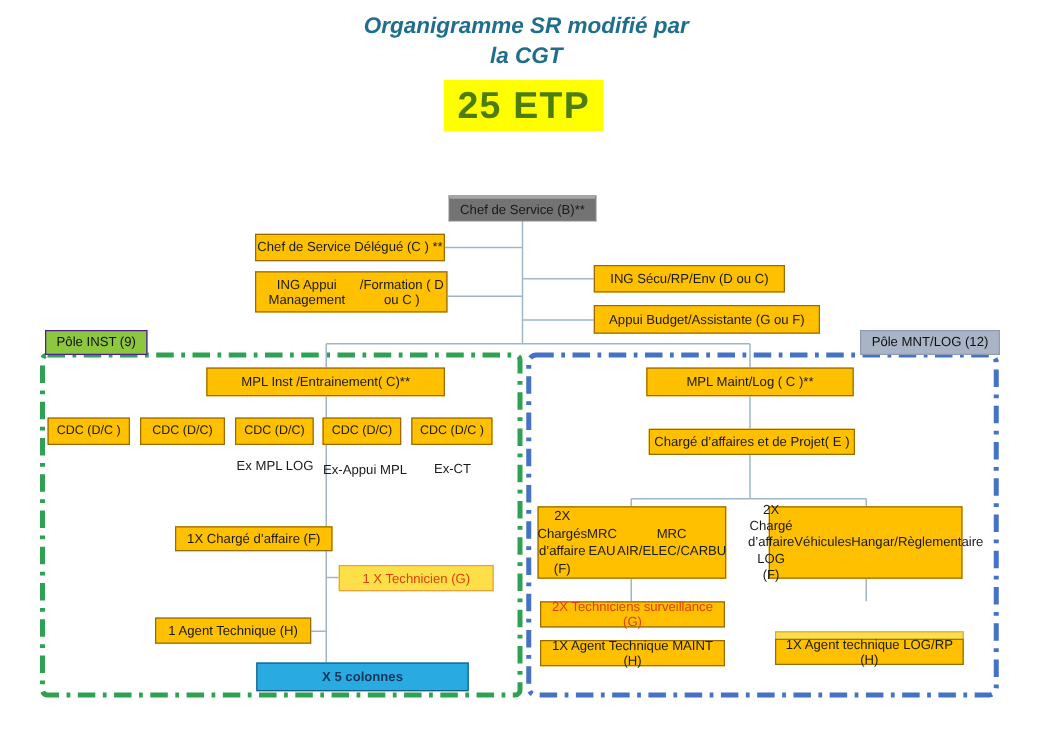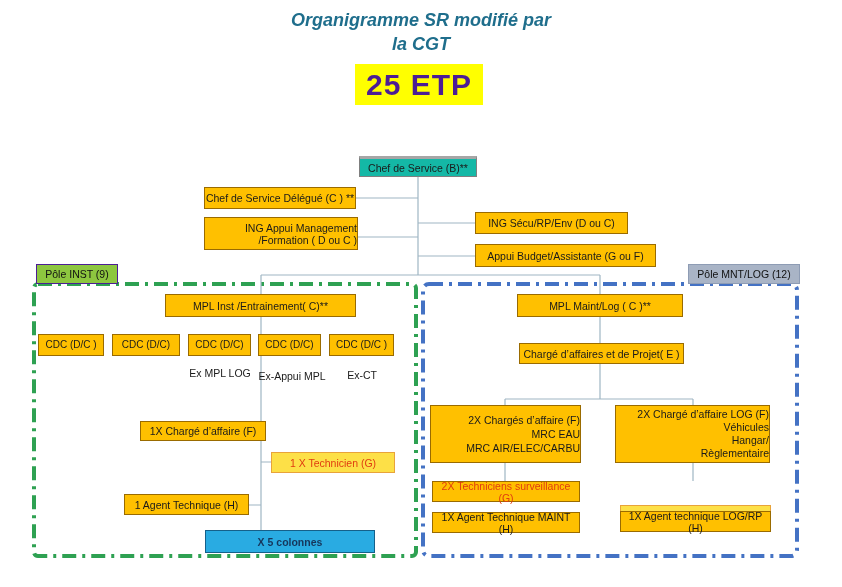--- a/index.html
+++ b/index.html
@@ -7,34 +7,34 @@
     position:relative;width:842px;height:587px;background:#ffffff;
     font-family:"Liberation Sans",sans-serif;color:#1a1a1a;overflow:hidden;
   }
   
   .title{
     position:absolute;left:0;top:8px;width:842px;text-align:center;
     color:#1F6E8C;font-style:italic;font-weight:bold;font-size:18px;line-height:24px;
   }
   .etp{
     position:absolute;left:355px;top:64px;width:128px;height:41px;
-    background:#FFFF00;color:#4c1d95;font-weight:bold;font-size:30px;
+    background:#FFFF00;color:#4d7c0f;font-weight:bold;font-size:30px;
     display:flex;align-items:center;justify-content:center;letter-spacing:1px;
   }
   
   .node{
     position:absolute;display:flex;align-items:center;justify-content:center;
     text-align:center;font-size:10.5px;line-height:12px;color:#1a1a1a;
     box-sizing:border-box;z-index:3;
   }
   .orange{background:#FFC000;border:1.5px solid #9a6b00;}
   .orange-light{background:#fde047;border:1.5px solid #e8a33a;}
-  .white{background:#14b8a6;border:1px solid #7f7f7f;border-top:3px solid #a6a6a6;}
+  .white{background:#737373;border:1px solid #7f7f7f;border-top:3px solid #a6a6a6;}
   .redtext{color:#E03C10;}
-  .multiline{flex-direction:column;justify-content:center;align-items:flex-end;}
+  .multiline{flex-direction:row;justify-content:center;}
   .note{position:absolute;font-size:10.5px;color:#1a1a1a;text-align:center;z-index:3;}
   
   .pole-label{
     position:absolute;height:20px;display:flex;align-items:center;justify-content:center;
     font-size:10.5px;color:#111;z-index:4;box-sizing:border-box;
   }
   .pole-inst-label{left:36px;top:264px;width:82px;background:#8DC63F;border:1px solid #4c1d95;}
   .pole-mnt-label{left:688px;top:264px;width:112px;background:#A9B4C6;border:1px solid #8e9cb4;}
   
   .chef{left:359px;top:156px;width:118px;height:21px;}

